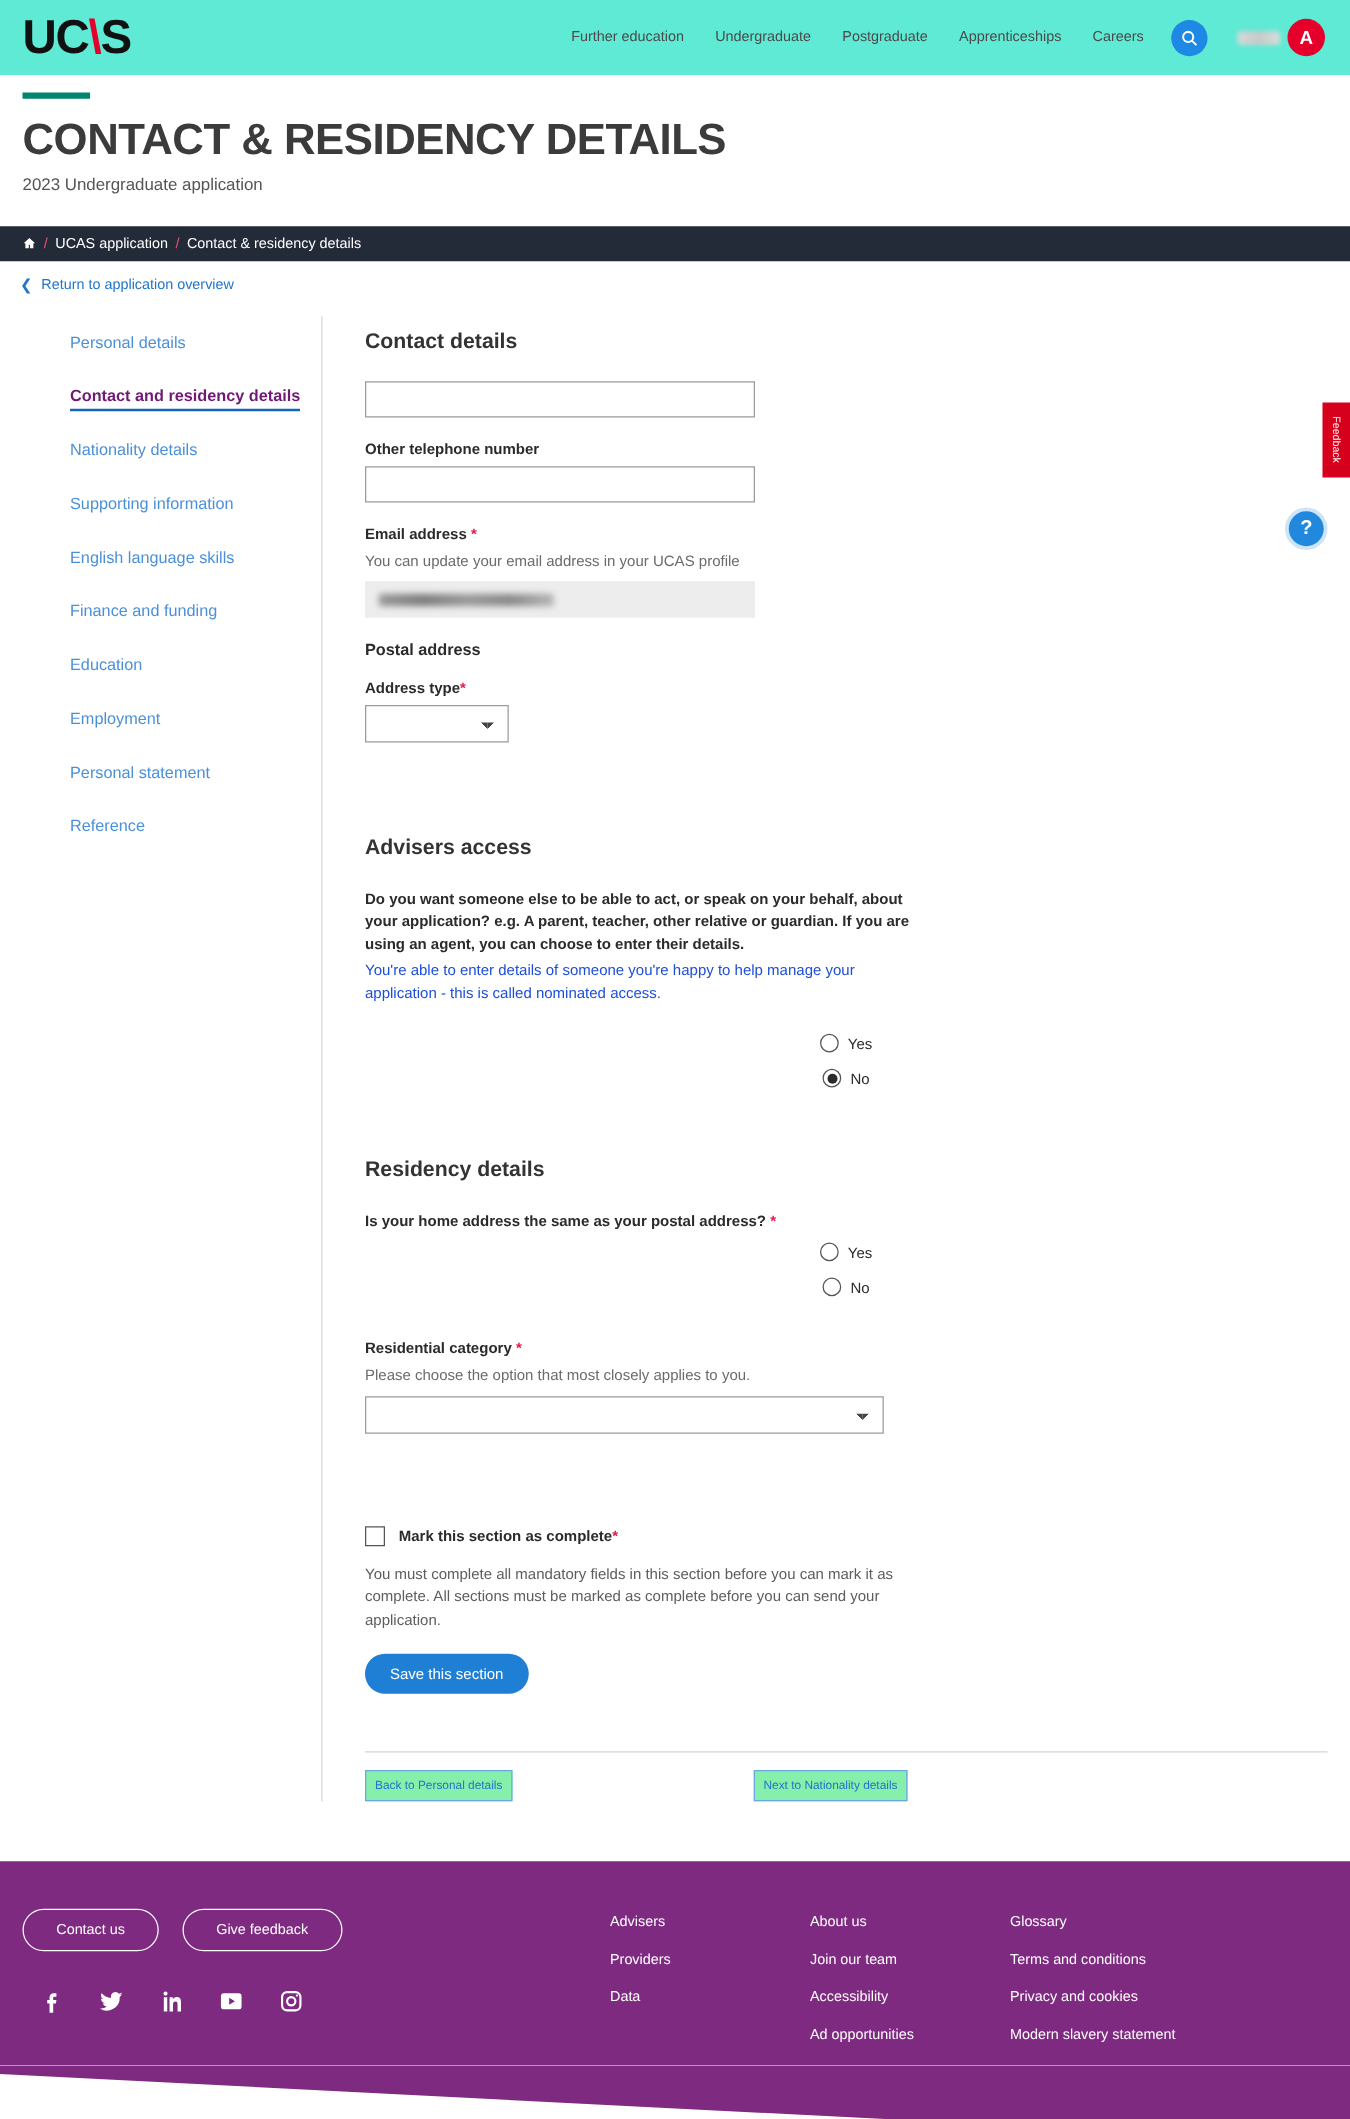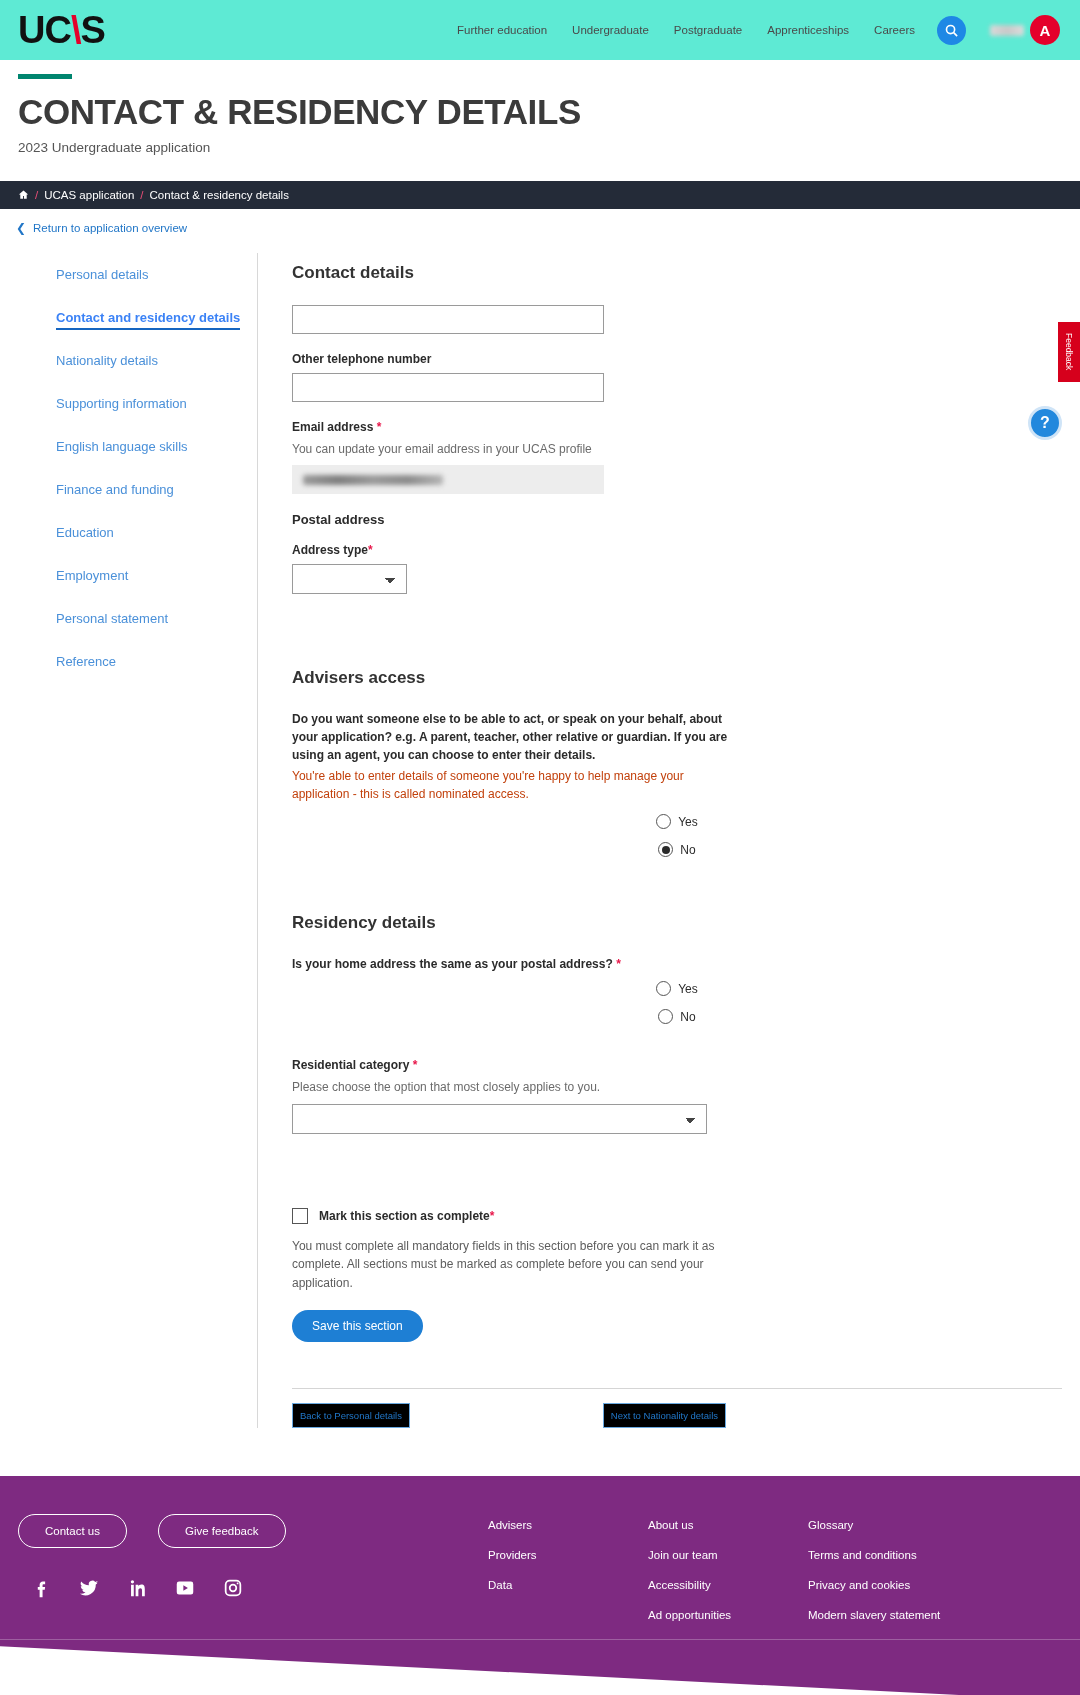--- a/index.html
+++ b/index.html
@@ -121,21 +121,21 @@
     padding-top: 12px;
     flex-shrink: 0;
   }
   .side-item { padding: 0 0 0 38px; margin-bottom: 25px; }
   .side-item a {
     color: #4a90d9;
     font-size: 13px;
     text-decoration: none;
   }
   .side-item.active a {
-    color: #3b82f6;
+    color: #701a75;
     font-weight: 700;
     border-bottom: 2px solid #1565c0;
     padding-bottom: 3px;
   }
 
   .content { flex: 1; padding-left: 34px; padding-top: 10px; }
 
   h2.sec-title {
     font-size: 17px;
     font-weight: 700;
@@ -203,22 +203,22 @@
   select.sel-wide { width: 415px; }
 
   .gap-lg { height: 56px; }
   .gap-md { height: 34px; }
 
   .q-bold {
     font-size: 12px; font-weight: 700; color: #2b2b2b;
     line-height: 1.5; max-width: 440px; margin-bottom: 3px;
   }
   .q-hint {
-    font-size: 12px; color: #c2410c; line-height: 1.5;
-    max-width: 432px; margin-bottom: 11px;
+    font-size: 12px; color: #1d4ed8; line-height: 1.5;
+    max-width: 432px; margin-bottom: 24px;
   }
   .radio-row { display: flex; align-items: center; gap: 13px; flex-direction: column; }
   .radio-item { display: flex; align-items: center; gap: 7px; cursor: pointer; }
   .radio {
     width: 15px; height: 15px; border-radius: 50%;
     border: 1.6px solid #555; background: #fff;
     display: flex; align-items: center; justify-content: center;
     flex-shrink: 0;
   }
   .radio.checked::after {
@@ -246,21 +246,21 @@
     cursor: pointer;
     font-family: "Liberation Sans", sans-serif;
   }
   .divider { border-top: 1px solid #d5d5d5; margin-top: 46px; }
   .nav-btns {
     display: flex; justify-content: space-between;
     padding-top: 14px; width: 434px;
   }
   .btn-outline {
     border: 1px solid #6aa9e0; color: #2176c7;
-    background: #000000; font-size: 9.5px;
+    background: #86efac; font-size: 9.5px;
     padding: 6px 7px; cursor: pointer;
     font-family: "Liberation Sans", sans-serif;
   }
 
   
   .feedback-tab {
     position: absolute; right: 0; top: 322px;
     width: 22px; height: 60px;
     background: #d6001c;
     display: flex; align-items: center; justify-content: center;
@@ -281,21 +281,21 @@
   }
 
   
   .footer-wrap { margin-top: 48px; position: relative; }
   .footer {
     background: #7e2a81;
     padding: 38px 18px 0 18px;
     display: flex;
   }
   .footer-left { width: 470px; }
-  .pill-row { display: flex; gap: 31px; }
+  .pill-row { display: flex; gap: 19px; }
   .pill {
     border: 1px solid #fff; border-radius: 21px;
     color: #fff; background: transparent;
     font-size: 11.5px; padding: 10px 26px;
     cursor: pointer;
     font-family: "Liberation Sans", sans-serif;
   }
   .social-row { display: flex; gap: 22px; margin-top: 27px; padding-left: 10px; }
   .social {
     width: 26px; height: 26px;

